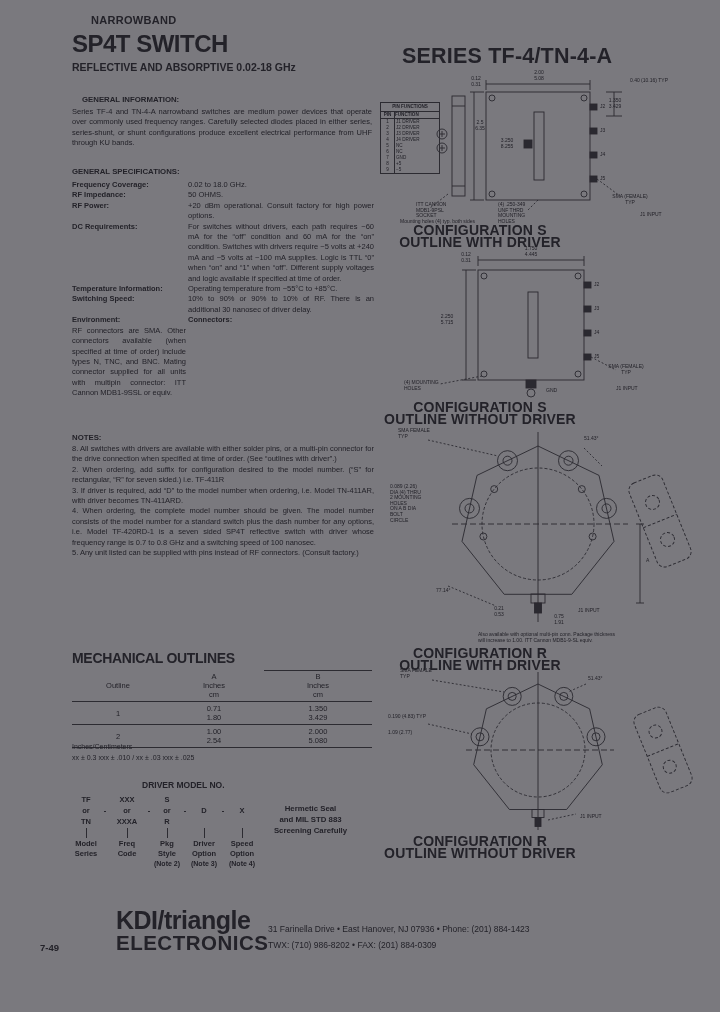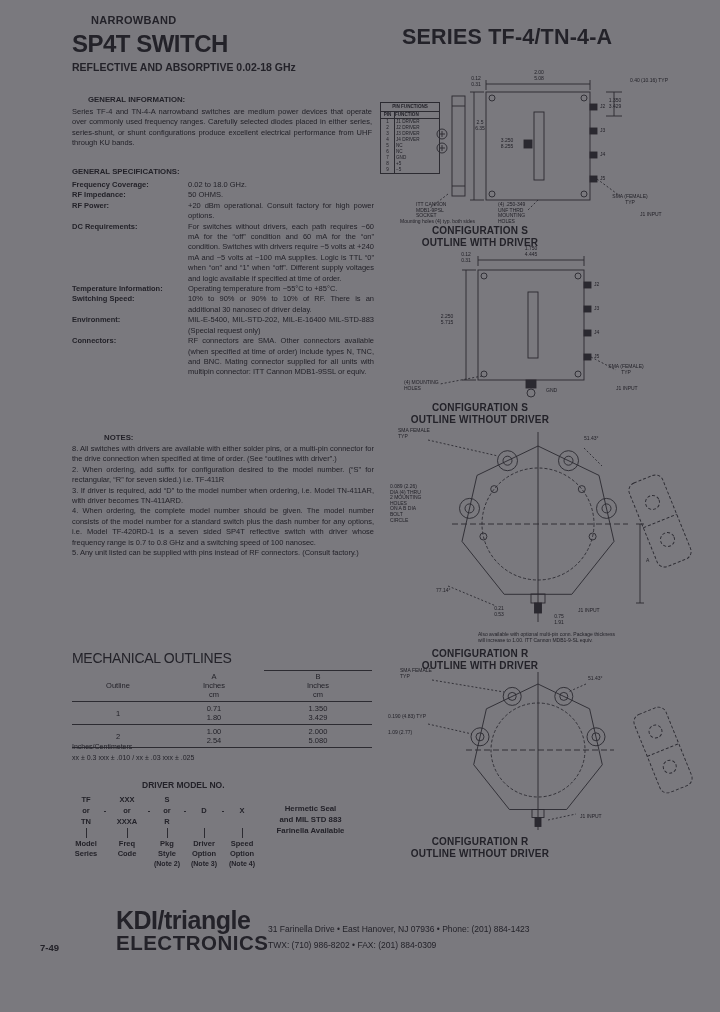--- a/index.html
+++ b/index.html
@@ -12,21 +12,21 @@
   .sub-title{font-size:10.5px;font-weight:bold;}
   .series-title{font-size:21.5px;font-weight:bold;letter-spacing:.2px;}
   .h7{font-size:7.8px;font-weight:bold;}
   
   .t7{font-size:7.5px;line-height:10.4px;text-align:justify;}
   .spec-grid{display:grid;grid-template-columns:114px 186px;column-gap:2px;font-size:7.5px;line-height:10.4px;}
   .spec-grid .lab{font-weight:bold;}
   .spec-grid .val{text-align:justify;}
   .notes p{margin:0;font-size:7.5px;line-height:10.4px;text-align:justify;}
   
-  .mech-title{font-size:14px;font-weight:normal;letter-spacing:-.3px;}
+  .mech-title{font-size:14px;font-weight:bold;letter-spacing:-.3px;}
   .mtbl{width:300px;border-collapse:collapse;font-size:7.5px;line-height:9px;text-align:center;color:#232229;}
   .mtbl th{font-weight:normal;padding:1px 0;}
   .mtbl .rule{border-bottom:1px solid #2c2b31;}
   .mtbl td{padding:2px 0;border-bottom:1px solid #2c2b31;}
   .mtbl .topline{border-top:1px solid #2c2b31;}
   .mech-note{font-size:7px;line-height:9px;}
   
   .model-grid{display:flex;font-size:7.5px;font-weight:bold;}
   .mc{display:flex;flex-direction:column;align-items:center;}
   .mc span{display:block;height:11px;line-height:11px;white-space:nowrap;}
@@ -42,65 +42,64 @@
   .logo1{font-size:25px;font-weight:bold;letter-spacing:-.5px;line-height:24px;}
   .logo1 .kdi{font-weight:900;}
   .logo2{font-size:20.5px;font-weight:bold;letter-spacing:.5px;line-height:22px;}
   .addr{font-size:8.5px;line-height:15px;}
   .pageno{font-size:9.5px;font-weight:bold;}
   
   .drawing{position:absolute;}
   .dl{position:absolute;font-size:5px;line-height:5.6px;white-space:nowrap;color:#232229;}
   .dl span{display:block;}
   .dl.c{text-align:center;}
-  .cap{position:absolute;width:240px;text-align:center;font-size:10px;font-weight:bold;line-height:11.5px;letter-spacing:.2px;}
+  .cap{position:absolute;width:240px;text-align:center;font-size:14px;font-weight:bold;line-height:11.5px;letter-spacing:.2px;}
   .dnote{position:absolute;font-size:5px;line-height:6px;color:#232229;}
   
   .pintbl{position:absolute;left:2px;top:26px;width:58px;border:1px solid #2c2b31;font-size:4.6px;line-height:6px;color:#232229;}
   .pintbl .tt{font-weight:bold;text-align:center;border-bottom:1px solid #2c2b31;padding:1px 0;}
   .pintbl .hd{display:grid;grid-template-columns:14px 1fr;border-bottom:1px solid #2c2b31;font-weight:bold;}
   .pintbl .pr{display:grid;grid-template-columns:14px 1fr;}
   .pintbl .pr span:first-child,.pintbl .hd span:first-child{text-align:center;border-right:1px solid #2c2b31;}
   .pintbl .pr span{padding:0 1px;}
   svg{display:block;}
 </style>
 </head>
 <body>
 
 <div class="page">
 
   <div class="abs eyebrow" style="left:75px;top:14px;padding-left:16px;">NARROWBAND</div>
   <div class="abs main-title" style="left:72px;top:30px;">SP4T SWITCH</div>
   <div class="abs sub-title" style="left:72px;top:61px;">REFLECTIVE AND ABSORPTIVE 0.02-18 GHz</div>
-  <div class="abs series-title" style="left:402px;top:25px;">SERIES TF-4/TN-4-A</div>
-
-  <div class="abs h7" style="left:88px;top:95px;text-align:right;">GENERAL INFORMATION:</div>
+  <div class="abs series-title" style="left:402px;top:44px;">SERIES TF-4/TN-4-A</div>
+
+  <div class="abs h7" style="left:82px;top:95px;text-align:right;">GENERAL INFORMATION:</div>
   <div class="abs t7" style="left:72px;top:107px;width:300px;">Series TF-4 and TN-4-A narrowband switches are medium power devices that operate over commonly used frequency ranges. Carefully selected diodes placed in either series, series-shunt, or shunt configurations produce excellent electrical performance from UHF through KU bands.</div>
 
   <div class="abs h7" style="left:72px;top:167px;">GENERAL SPECIFICATIONS:</div>
   <div class="abs spec-grid" style="left:72px;top:180px;width:302px;">
     <div class="lab">Frequency Coverage:</div>
     <div class="val">0.02 to 18.0 GHz.</div>
     <div class="lab">RF Impedance:</div>
     <div class="val">50 OHMS.</div>
     <div class="lab">RF Power:</div>
     <div class="val">+20 dBm operational. Consult factory for high power options.</div>
     <div class="lab">DC Requirements:</div>
     <div class="val">For switches without drivers, each path requires −60 mA for the “off” condition and 60 mA for the “on” condition. Switches with drivers require −5 volts at +240 mA and −5 volts at −100 mA supplies. Logic is TTL “0” when “on” and “1” when “off”. Different supply voltages and logic available if specified at time of order.</div>
     <div class="lab">Temperature Information:</div>
     <div class="val">Operating temperature from −55°C to +85°C.</div>
     <div class="lab">Switching Speed:</div>
     <div class="val">10% to 90% or 90% to 10% of RF. There is an additional 30 nanosec of driver delay.</div>
     <div class="lab">Environment:</div>
-    <div class="val">MIL-E-5400, MIL-STD-202, MIL-E-16400 MIL-STD-883 (Special request only)</div>
     <div class="lab">Connectors:</div>
     <div class="val">RF connectors are SMA. Other connectors available (when specified at time of order) include types N, TNC, and BNC. Mating connector supplied for all units with multipin connector: ITT Cannon MDB1-9SSL or equiv.</div>
   </div>
 
-  <div class="abs h7" style="left:72px;top:433px;margin-left:32px;">NOTES:</div>
+  <div class="abs h7" style="left:72px;top:433px;">NOTES:</div>
   <div class="abs notes" style="left:72px;top:444px;width:302px;">
     <p>8. All switches with drivers are available with either solder pins, or a multi-pin connector for the drive connection when specified at time of order. (See “outlines with driver”.)</p>
     <p>2. When ordering, add suffix for configuration desired to the model number. (“S” for rectangular, “R” for seven sided.) i.e. TF-411R</p>
     <p>3. If driver is required, add “D” to the model number when ordering, i.e. Model TN-411AR, with driver becomes TN-411ARD.</p>
     <p>4. When ordering, the complete model number should be given. The model number consists of the model number for a standard switch plus the dash number for any options, i.e. Model TF-420RD-1 is a seven sided SP4T reflective switch with driver whose frequency range is 0.7 to 0.8 GHz and a switching speed of 100 nanosec.</p>
     <p>5. Any unit listed can be supplied with pins instead of RF connectors. (Consult factory.)</p>
   </div>
 
   <div class="abs mech-title" style="left:72px;top:650px;">MECHANICAL OUTLINES</div>
   <table class="abs mtbl" style="left:72px;top:670px;">
@@ -232,21 +231,21 @@
       <div class="ml" style="width:28px;">
         <span>Speed</span>
         <span>Option</span>
         <span class="nt">(Note 4)</span>
       </div>
     </div>
   </div>
   <div class="abs hermetic" style="left:248px;top:803px;width:125px;">
     <div>Hermetic Seal</div>
     <div>and MIL STD 883</div>
-    <div>Farinella Available</div>
+    <div>Screening Carefully</div>
   </div>
 
   <div class="drawing" style="left:378px;top:76px;width:337px;height:148px;">
     <svg width="337" height="148" viewBox="0 0 337 148">
       <g stroke="#2a2930" stroke-width="0.9" fill="none">
 
         <rect x="74" y="20" width="13" height="100"></rect>
         <line x1="74" y1="30" x2="87" y2="30"></line>
           <line x1="74" y1="110" x2="87" y2="110"></line>
         <circle cx="64" cy="58" r="5"></circle>

